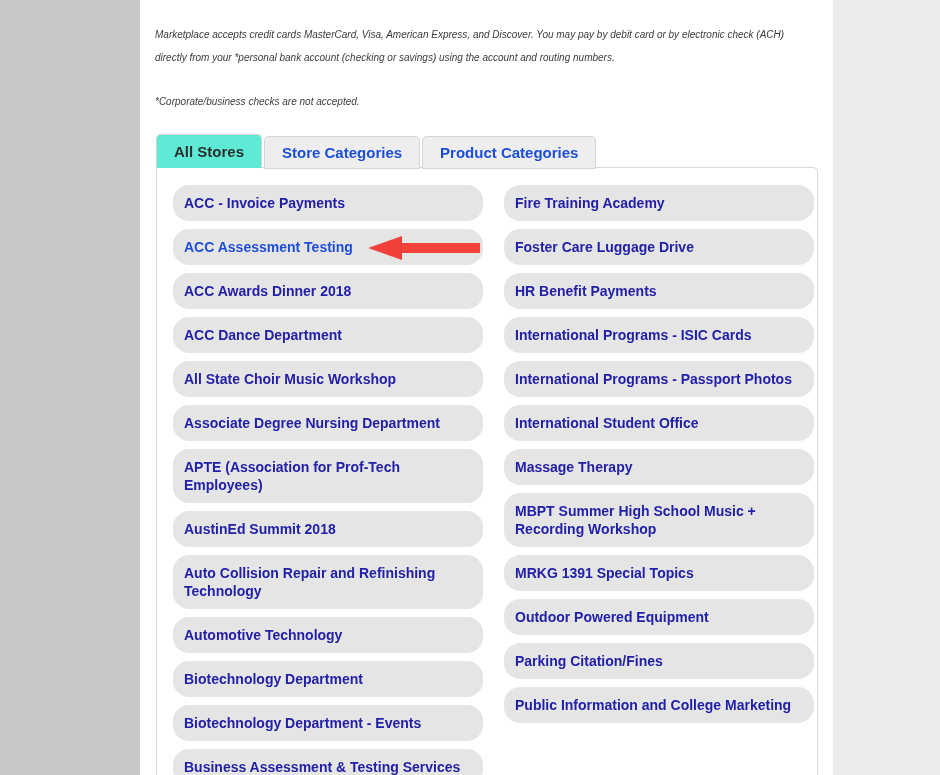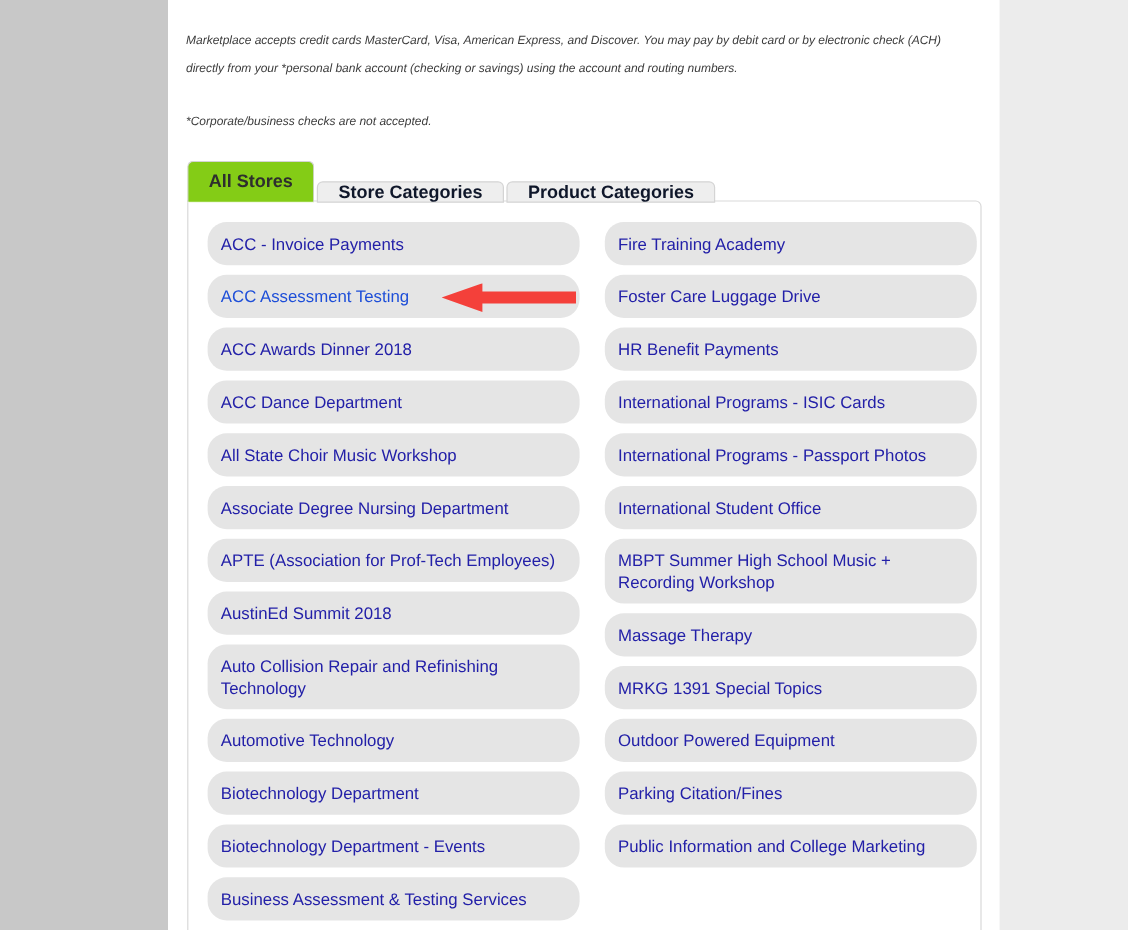--- a/index.html
+++ b/index.html
@@ -67,37 +67,37 @@
     position: absolute;
     left: 156px;
     top: 134px;
     height: 35px;
     display: flex;
     align-items: flex-end;
     z-index: 4;
   }
   .tab {
     position: relative;
-    height: 18px;
+    height: 33px;
     box-sizing: border-box;
     padding: 0 17px;
     display: flex;
     align-items: center;
     font-size: 15px;
     font-weight: bold;
-    color: #0f172a;
+    color: #1d4ed8;
     border: 1px solid #d4d4d4;
     border-radius: 5px 5px 0 0;
     background: #eeeeee;
     margin-right: 2px;
     cursor: pointer;
     white-space: nowrap;
   }
   .tab.active {
-    background: #84cc16;
+    background: #5eead4;
     border-bottom-color: #ffffff;
     color: #2e2e2e;
     height: 35px;
     z-index: 6;
   }
 
   
   .panel {
     position: absolute;
     left: 156px;
@@ -129,21 +129,21 @@
   }
   .store-item {
     box-sizing: border-box;
     background: #e5e5e5;
     border-radius: 16px;
     min-height: 36px;
     padding: 9px 11px;
     display: flex;
     align-items: center;
     font-size: 14px;
-    font-weight: normal;
+    font-weight: bold;
     line-height: 18px;
     color: #2320a8;
     cursor: pointer;
   }
   .store-item.visited {
     color: #1d4ed8;
   }
 
   
   .arrow-annotation {
@@ -238,24 +238,24 @@
           <div class="store-item">
             <span>International Programs - ISIC Cards</span>
           </div>
           <div class="store-item">
             <span>International Programs - Passport Photos</span>
           </div>
           <div class="store-item">
             <span>International Student Office</span>
           </div>
           <div class="store-item">
+            <span>Massage Therapy</span>
+          </div>
+          <div class="store-item">
             <span>MBPT Summer High School Music + Recording Workshop</span>
-          </div>
-          <div class="store-item">
-            <span>Massage Therapy</span>
           </div>
           <div class="store-item">
             <span>MRKG 1391 Special Topics</span>
           </div>
           <div class="store-item">
             <span>Outdoor Powered Equipment</span>
           </div>
           <div class="store-item">
             <span>Parking Citation/Fines</span>
           </div>

